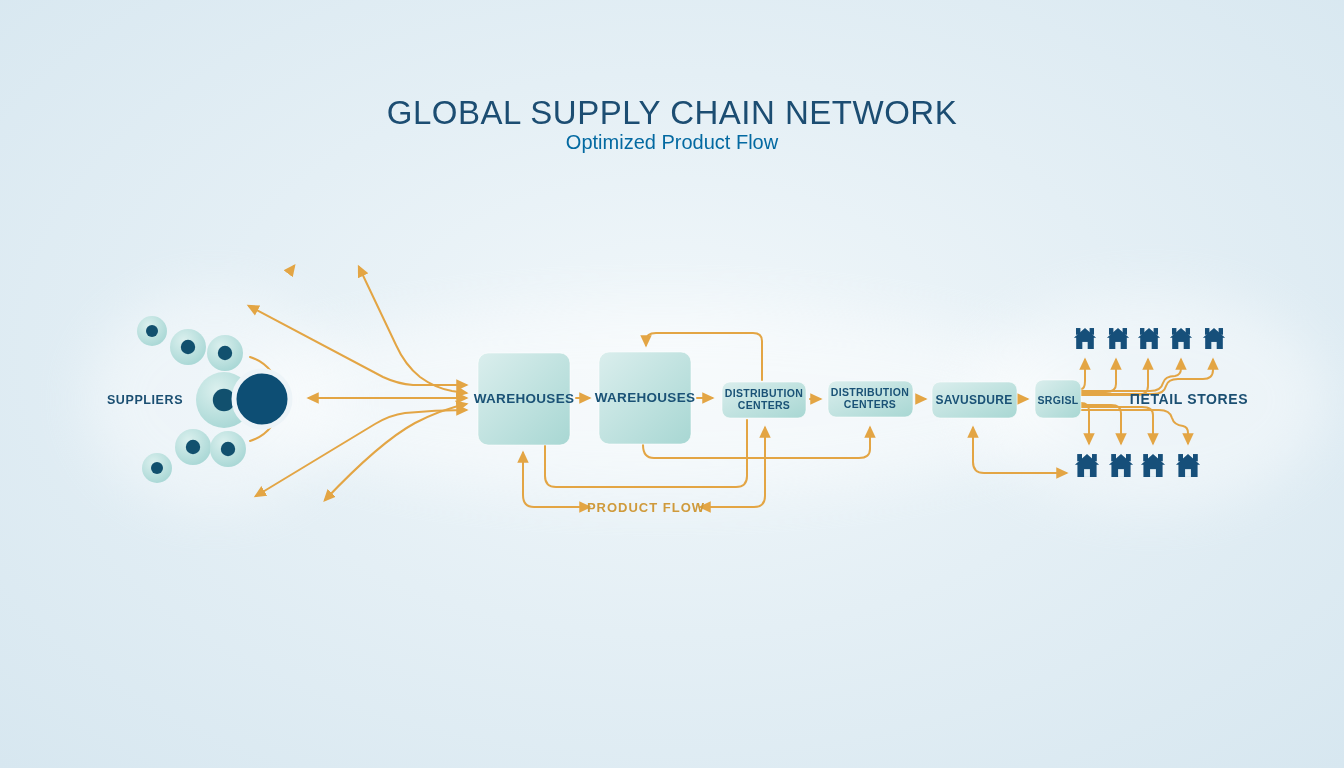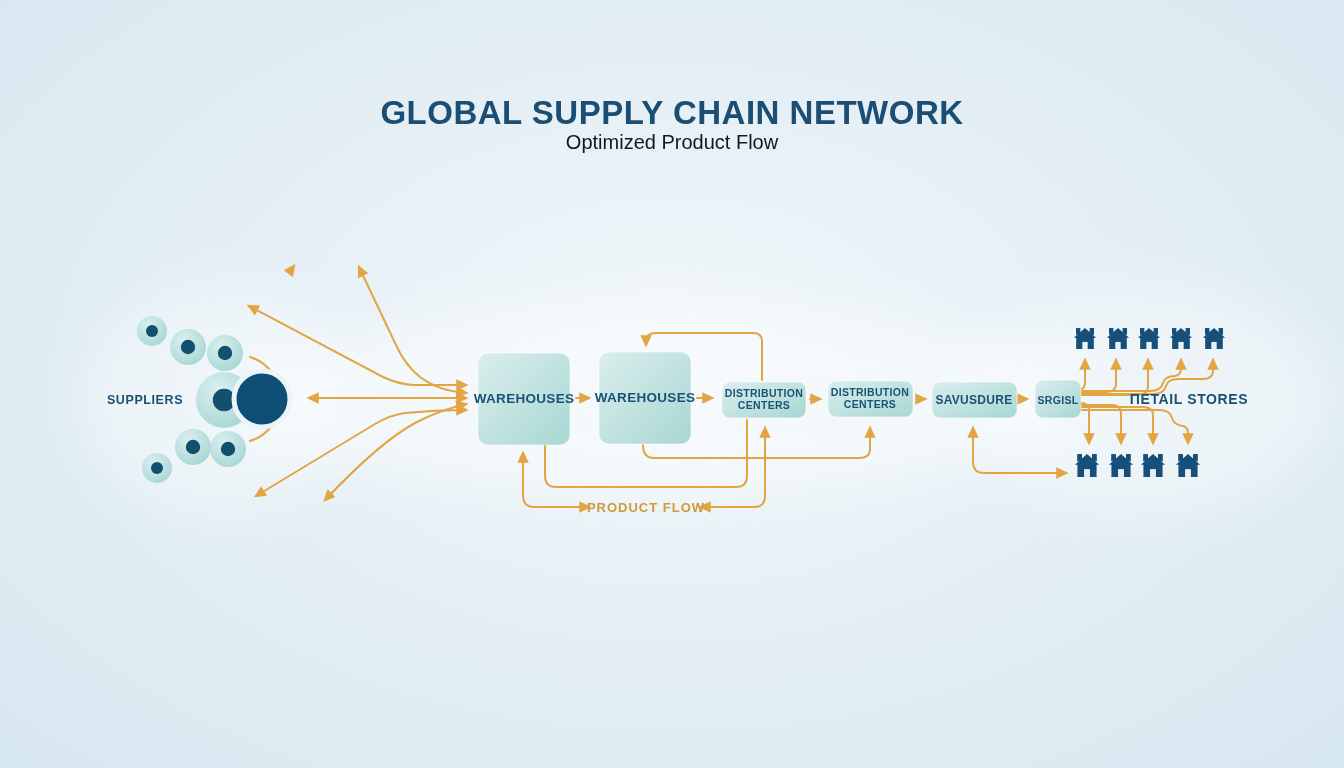--- a/index.html
+++ b/index.html
@@ -4,25 +4,25 @@
 <style>
   html,body{margin:0;padding:0;}
   body{
     width:1344px;height:768px;overflow:hidden;
     font-family:"Liberation Sans",sans-serif;
     background:radial-gradient(ellipse at 50% 46%, #f1f7fa 0%, #e4eff5 48%, #d7e7f0 100%);
   }
   .stage{position:relative;width:1344px;height:768px;}
   .title{
     position:absolute;top:94px;left:0;width:100%;text-align:center;
-    font-size:33px;font-weight:700;letter-spacing:.5px;color:#1c4d72;
+    font-size:33px;font-weight:400;letter-spacing:.5px;color:#1c4d72;
   }
   .subtitle{
     position:absolute;top:131px;left:0;width:100%;text-align:center;
-    font-size:20px;font-weight:500;color:#0f172a;
+    font-size:20px;font-weight:500;color:#0369a1;
   }
   svg{position:absolute;left:0;top:0;}
   .flow{fill:none;stroke:#e3a544;stroke-width:2;stroke-linecap:round;}
   .node{fill:url(#boxGrad);stroke:#ffffff;stroke-opacity:.55;stroke-width:1;}
   .node-label{fill:#1a5276;font-weight:700;text-anchor:middle;
     font-family:"Liberation Sans",sans-serif;letter-spacing:.3px;}
   .side-label{fill:#1b4f72;font-weight:700;text-anchor:middle;
     font-family:"Liberation Sans",sans-serif;letter-spacing:.6px;}
   .flow-label{fill:#cf9a3b;font-weight:700;text-anchor:middle;
     font-family:"Liberation Sans",sans-serif;letter-spacing:1px;}

